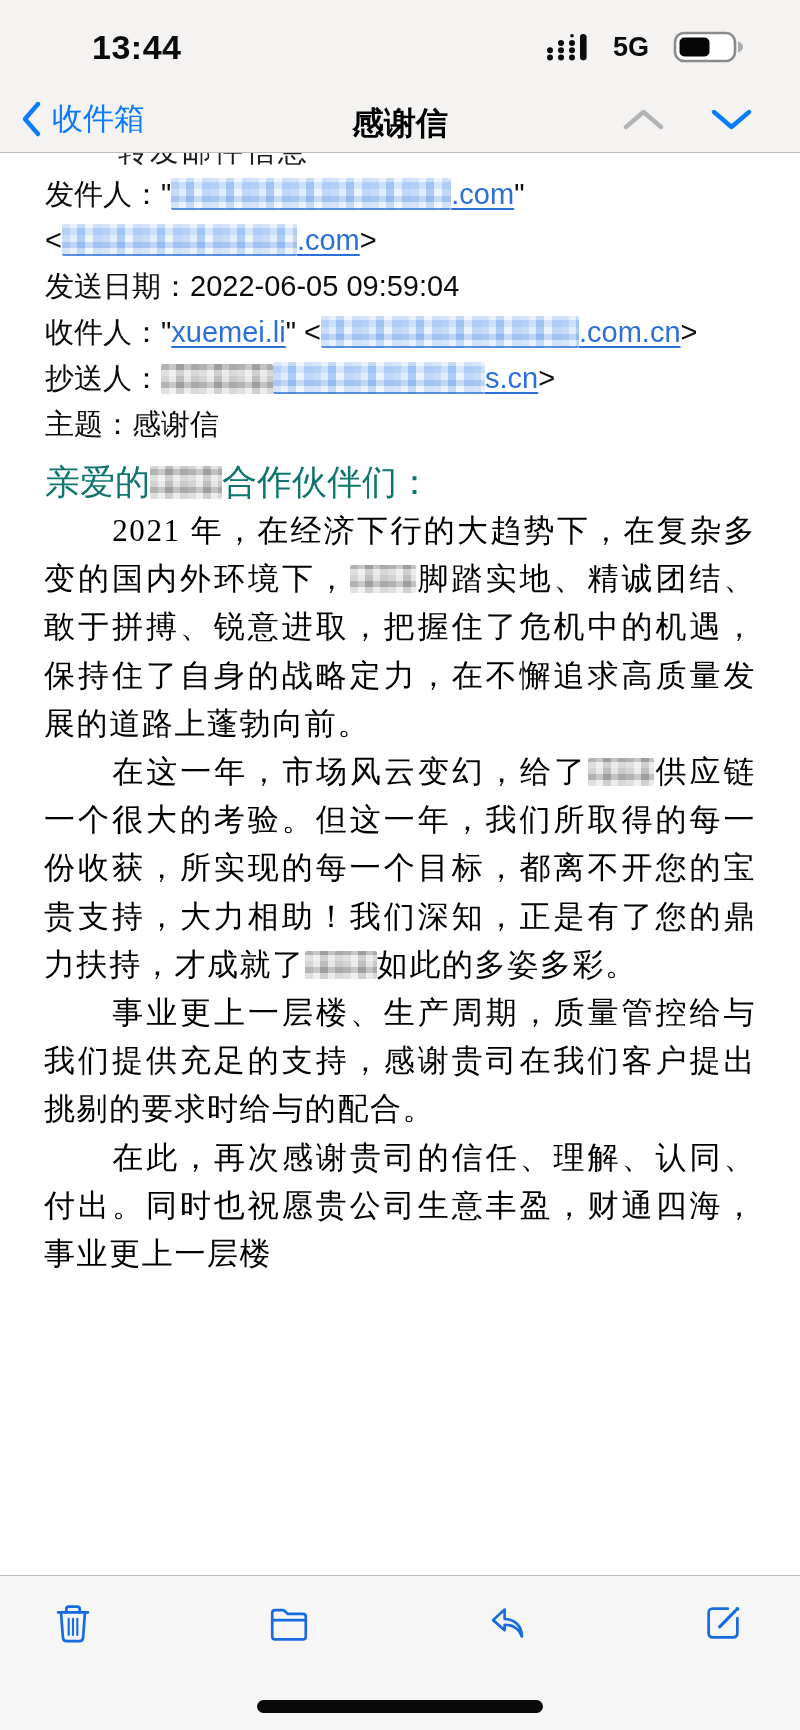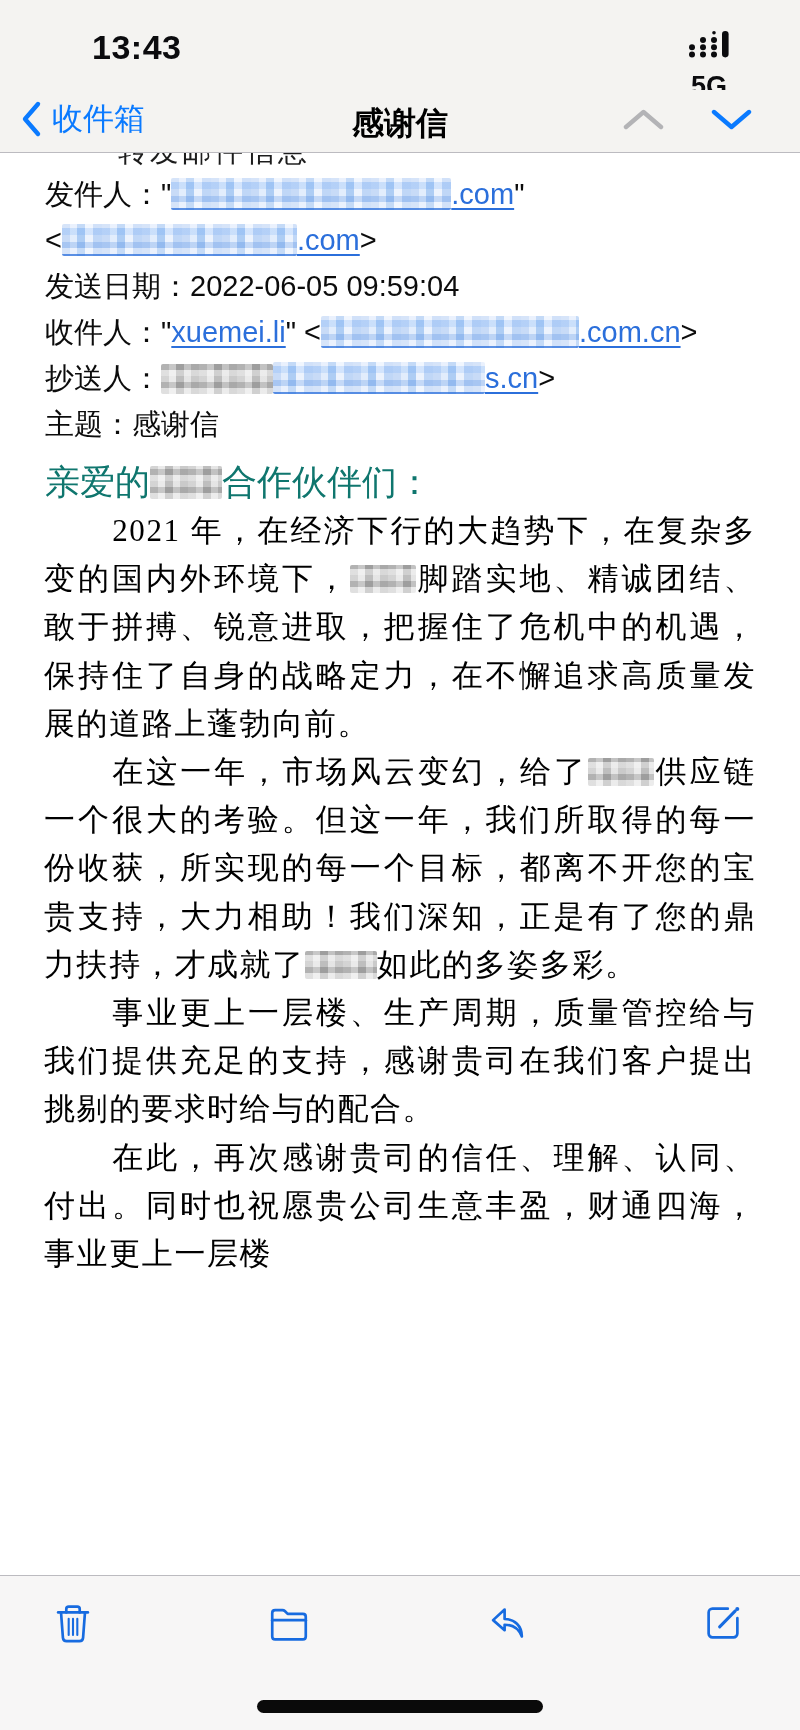--- a/index.html
+++ b/index.html
@@ -3,21 +3,21 @@
 <meta charset="utf-8">
 <style>
   html,body{margin:0;padding:0;}
   body{width:800px;height:1730px;overflow:hidden;background:#fff;
        font-family:"Liberation Sans",sans-serif;-webkit-font-smoothing:antialiased;}
   .phone{position:relative;width:800px;height:1730px;background:#fff;}
 
   
   .statusbar{position:absolute;top:0;left:0;right:0;height:90px;background:#f4f3f1;}
   .time{position:absolute;left:92px;top:28px;font-size:34px;font-weight:700;color:#0b0b0e;letter-spacing:.5px;}
-  .sb-right{position:absolute;right:55px;top:31px;display:flex;align-items:center;gap:13px;flex-direction:column;}
+  .sb-right{position:absolute;right:55px;top:31px;display:flex;align-items:center;gap:24px;}
   .net{font-size:27px;font-weight:600;color:#0b0b0e;}
 
   
   .navbar{position:absolute;top:90px;left:0;right:0;height:62px;background:#f4f3f1;
           border-bottom:1px solid #bcbbc0;}
   .back{position:absolute;left:20px;top:8px;display:flex;align-items:center;gap:9px;cursor:pointer;}
   .back-label{font-size:31px;color:#0a7aff;}
   .nav-title{position:absolute;left:0;right:0;top:12px;text-align:center;font-size:32px;font-weight:700;color:#000;}
   .nav-arrows{position:absolute;right:48px;top:18px;display:flex;gap:47px;}
 
@@ -56,21 +56,21 @@
   .home-indicator{position:absolute;left:50%;bottom:17px;width:286px;height:13px;margin-left:-143px;
                   border-radius:7px;background:#0a0a0a;}
   svg{display:block;}
 </style>
 </head>
 <body>
 
 <div class="phone">
 
   <div class="statusbar">
-    <div class="time">13:43</div>
+    <div class="time">13:44</div>
     <div class="sb-right">
       <span>
         <svg width="44" height="27" viewBox="0 0 44 27">
           <g fill="#0b0b0e">
             <circle cx="5" cy="23.4" r="3"></circle>
               <circle cx="5" cy="16.2" r="3"></circle>
             <circle cx="16" cy="23.4" r="3"></circle>
               <circle cx="16" cy="16.2" r="3"></circle>
               <circle cx="16" cy="9" r="3"></circle>
             <circle cx="27" cy="23.4" r="3"></circle>

